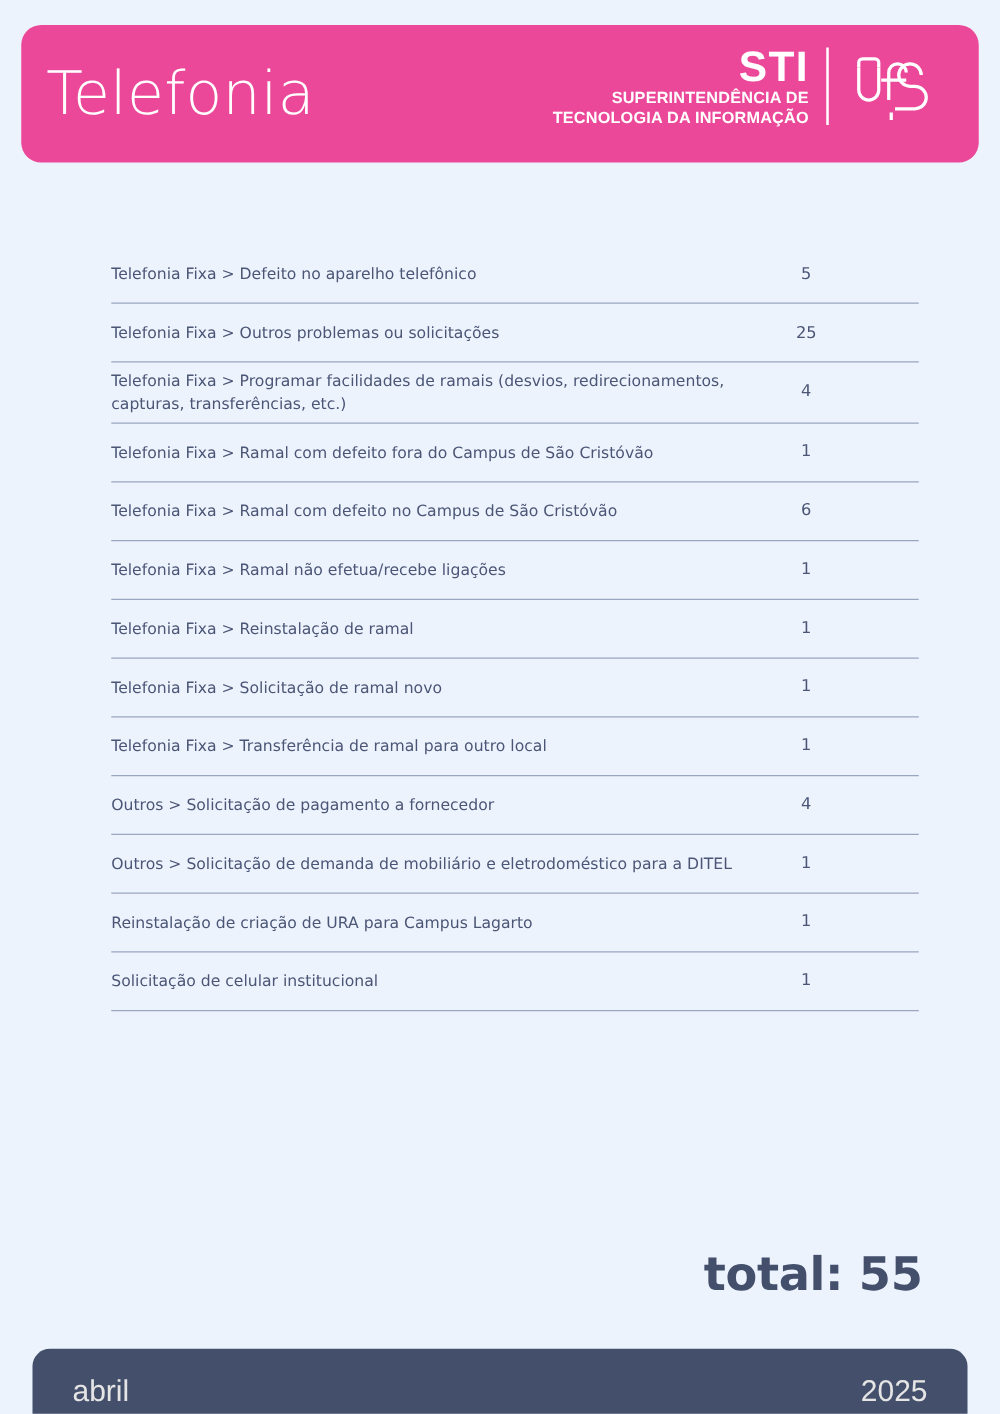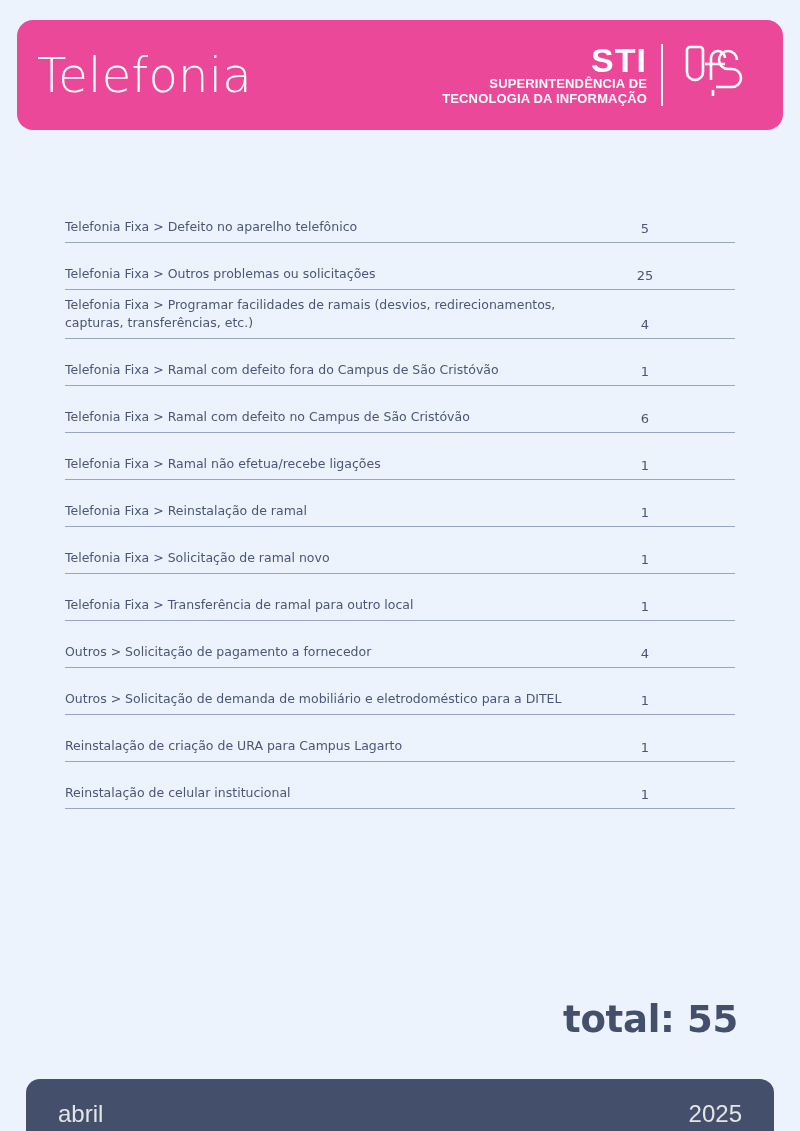--- a/index.html
+++ b/index.html
@@ -40,21 +40,21 @@
     font-weight: 300;
     color: #ffffff;
     letter-spacing: 0.2px;
     line-height: 1;
     white-space: nowrap;
   }
 
   
   .logo {
     display: flex;
-    align-items: center;
+    align-items: flex-start;
     gap: 4px;
     margin-right: 8px;
   }
   .logo-left {
     display: flex;
     flex-direction: column;
     align-items: flex-end;
     padding-right: 10px;
   }
   .logo-sti {
@@ -86,24 +86,25 @@
   
   .table {
     position: absolute;
     left: 65px;
     top: 196px;
     width: 670px;
   }
 
   .row {
     display: flex;
-    align-items: flex-end;
+    align-items: center;
     min-height: 47px;
     border-bottom: 1.6px solid #9aa6c0;
     padding: 6px 0;
+    margin-left: 24px;
   }
   .row:first-child { border-top: none; }
 
   .row-label {
     flex: 1 1 auto;
     padding-right: 18px;
     font-family: "DejaVu Sans", sans-serif;
     font-size: 12.5px;
     font-weight: 400;
     color: #4b5676;
@@ -246,21 +247,21 @@
       <div class="row-label">Outros &gt; Solicitação de demanda de mobiliário e eletrodoméstico para a DITEL</div>
       <div class="row-value">1</div>
     </div>
 
     <div class="row">
       <div class="row-label">Reinstalação de criação de URA para Campus Lagarto</div>
       <div class="row-value">1</div>
     </div>
 
     <div class="row">
-      <div class="row-label">Reinstalação de celular institucional</div>
+      <div class="row-label">Solicitação de celular institucional</div>
       <div class="row-value">1</div>
     </div>
 
   </div>
 
   <div class="total">total: 55</div>
 
   <div class="footer-bar">
     <div class="footer-month">abril</div>
     <div class="footer-year">2025</div>

